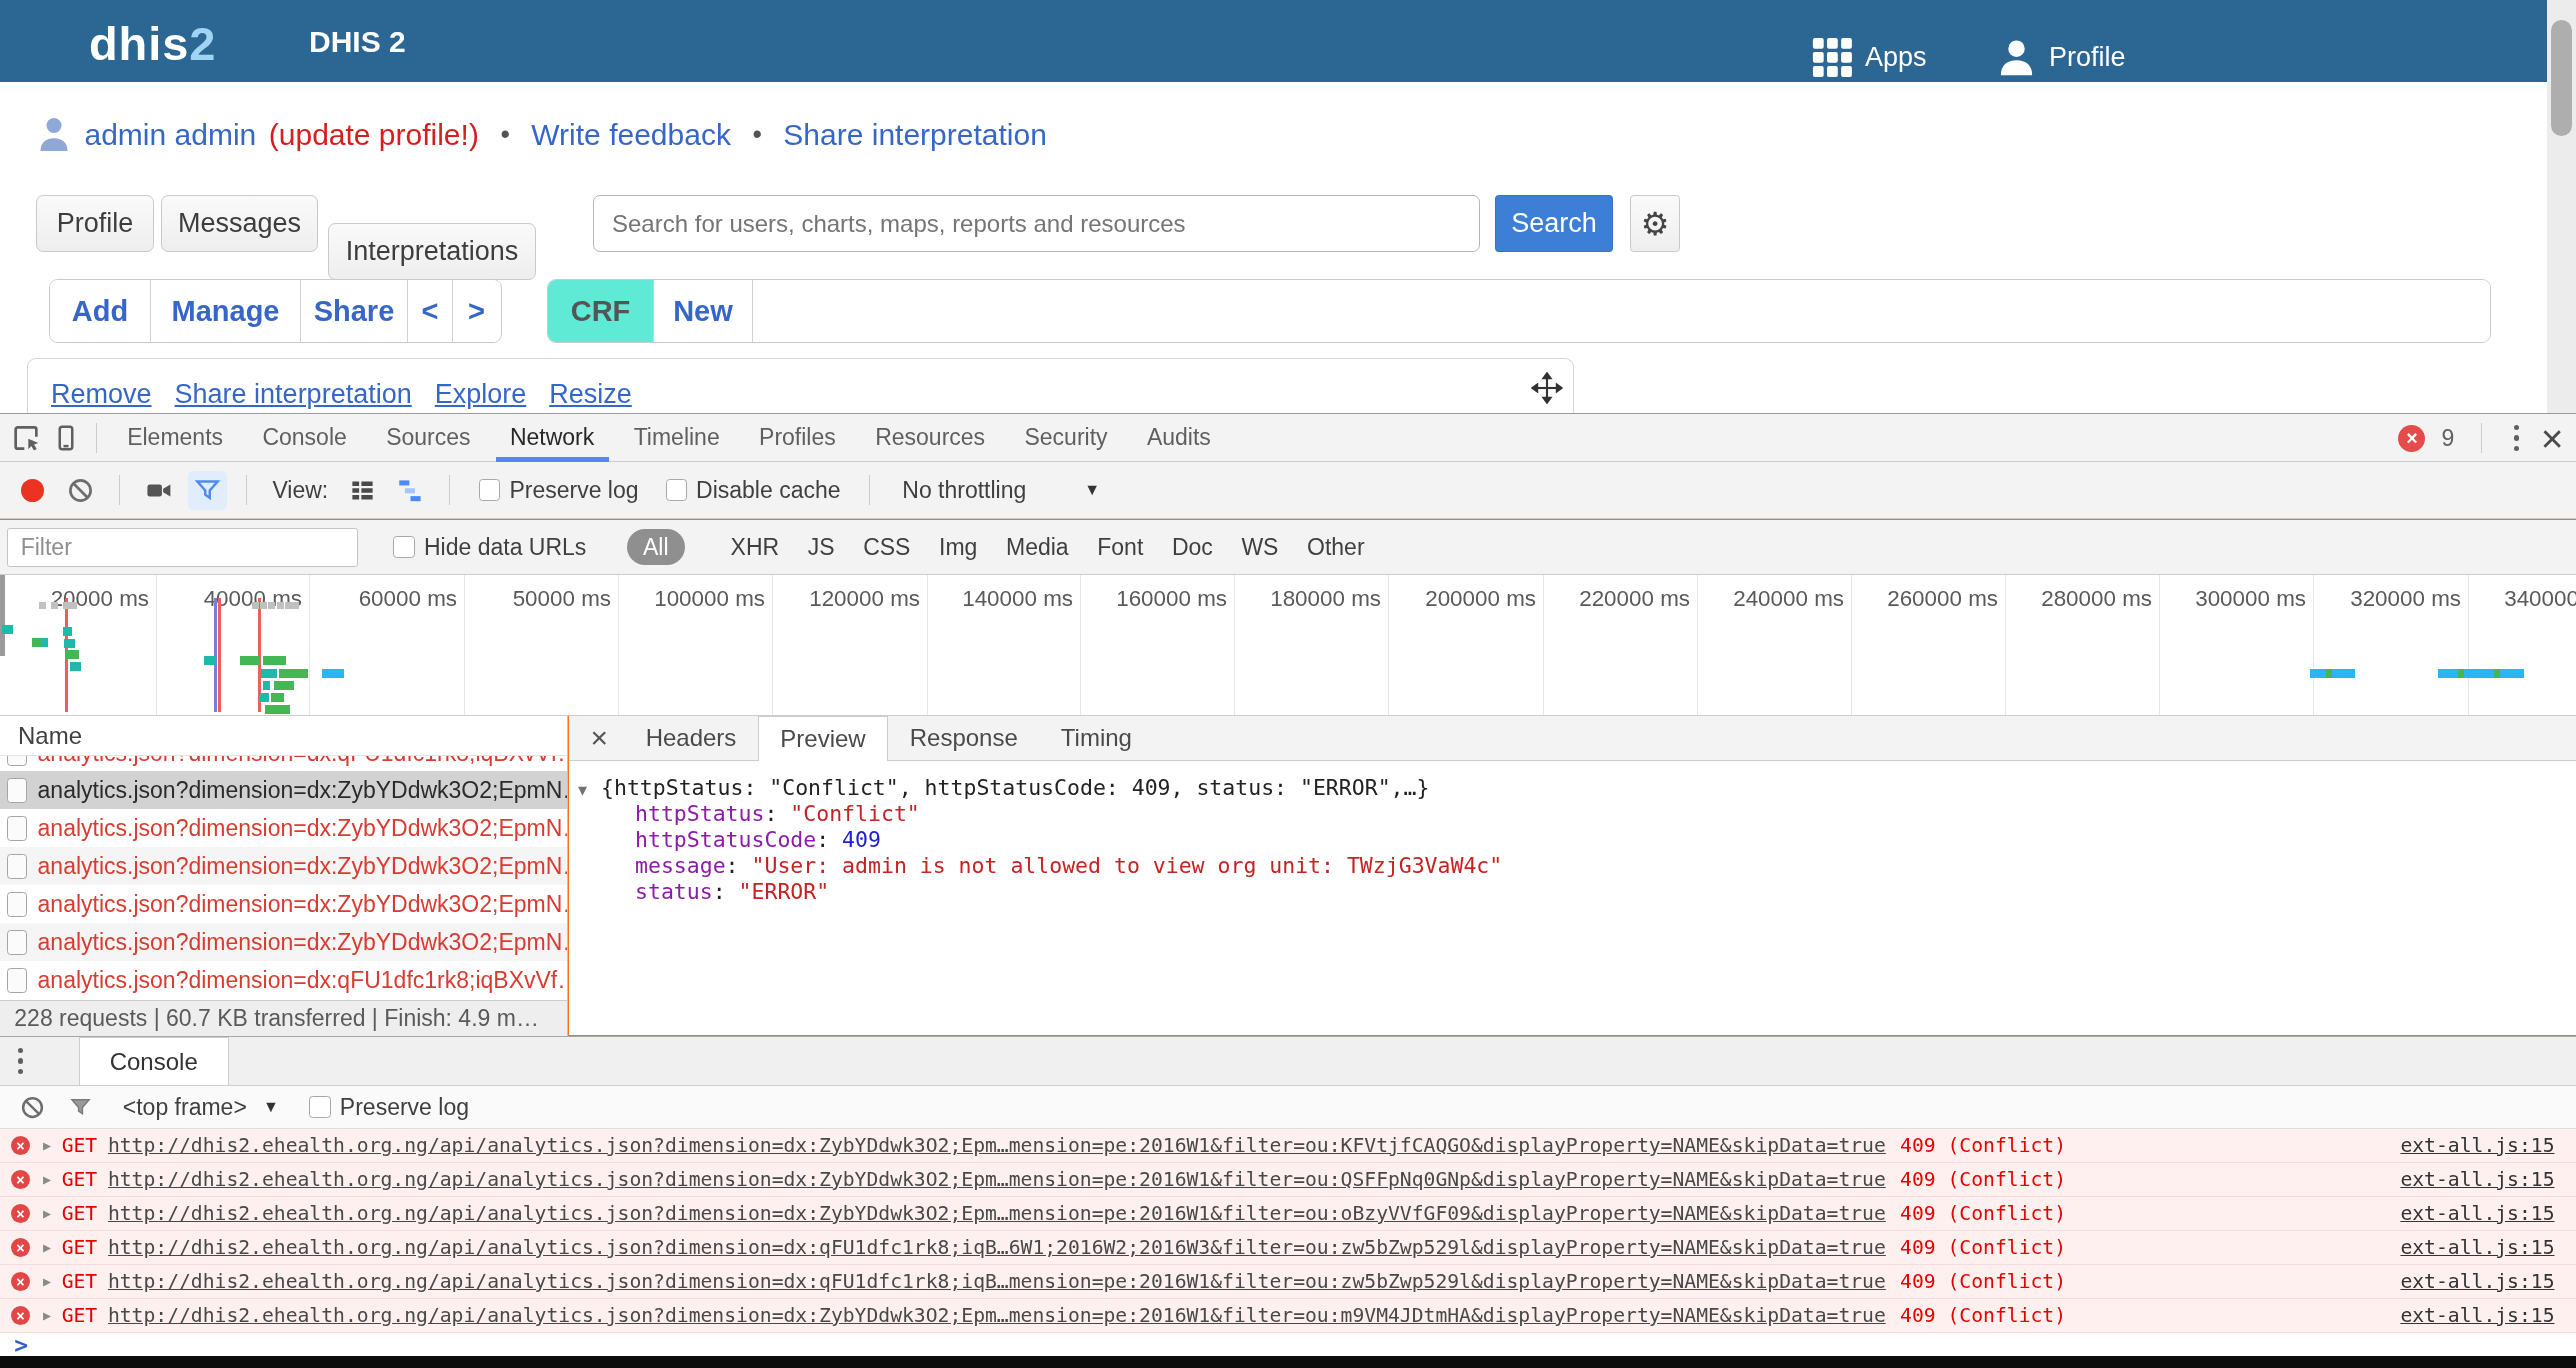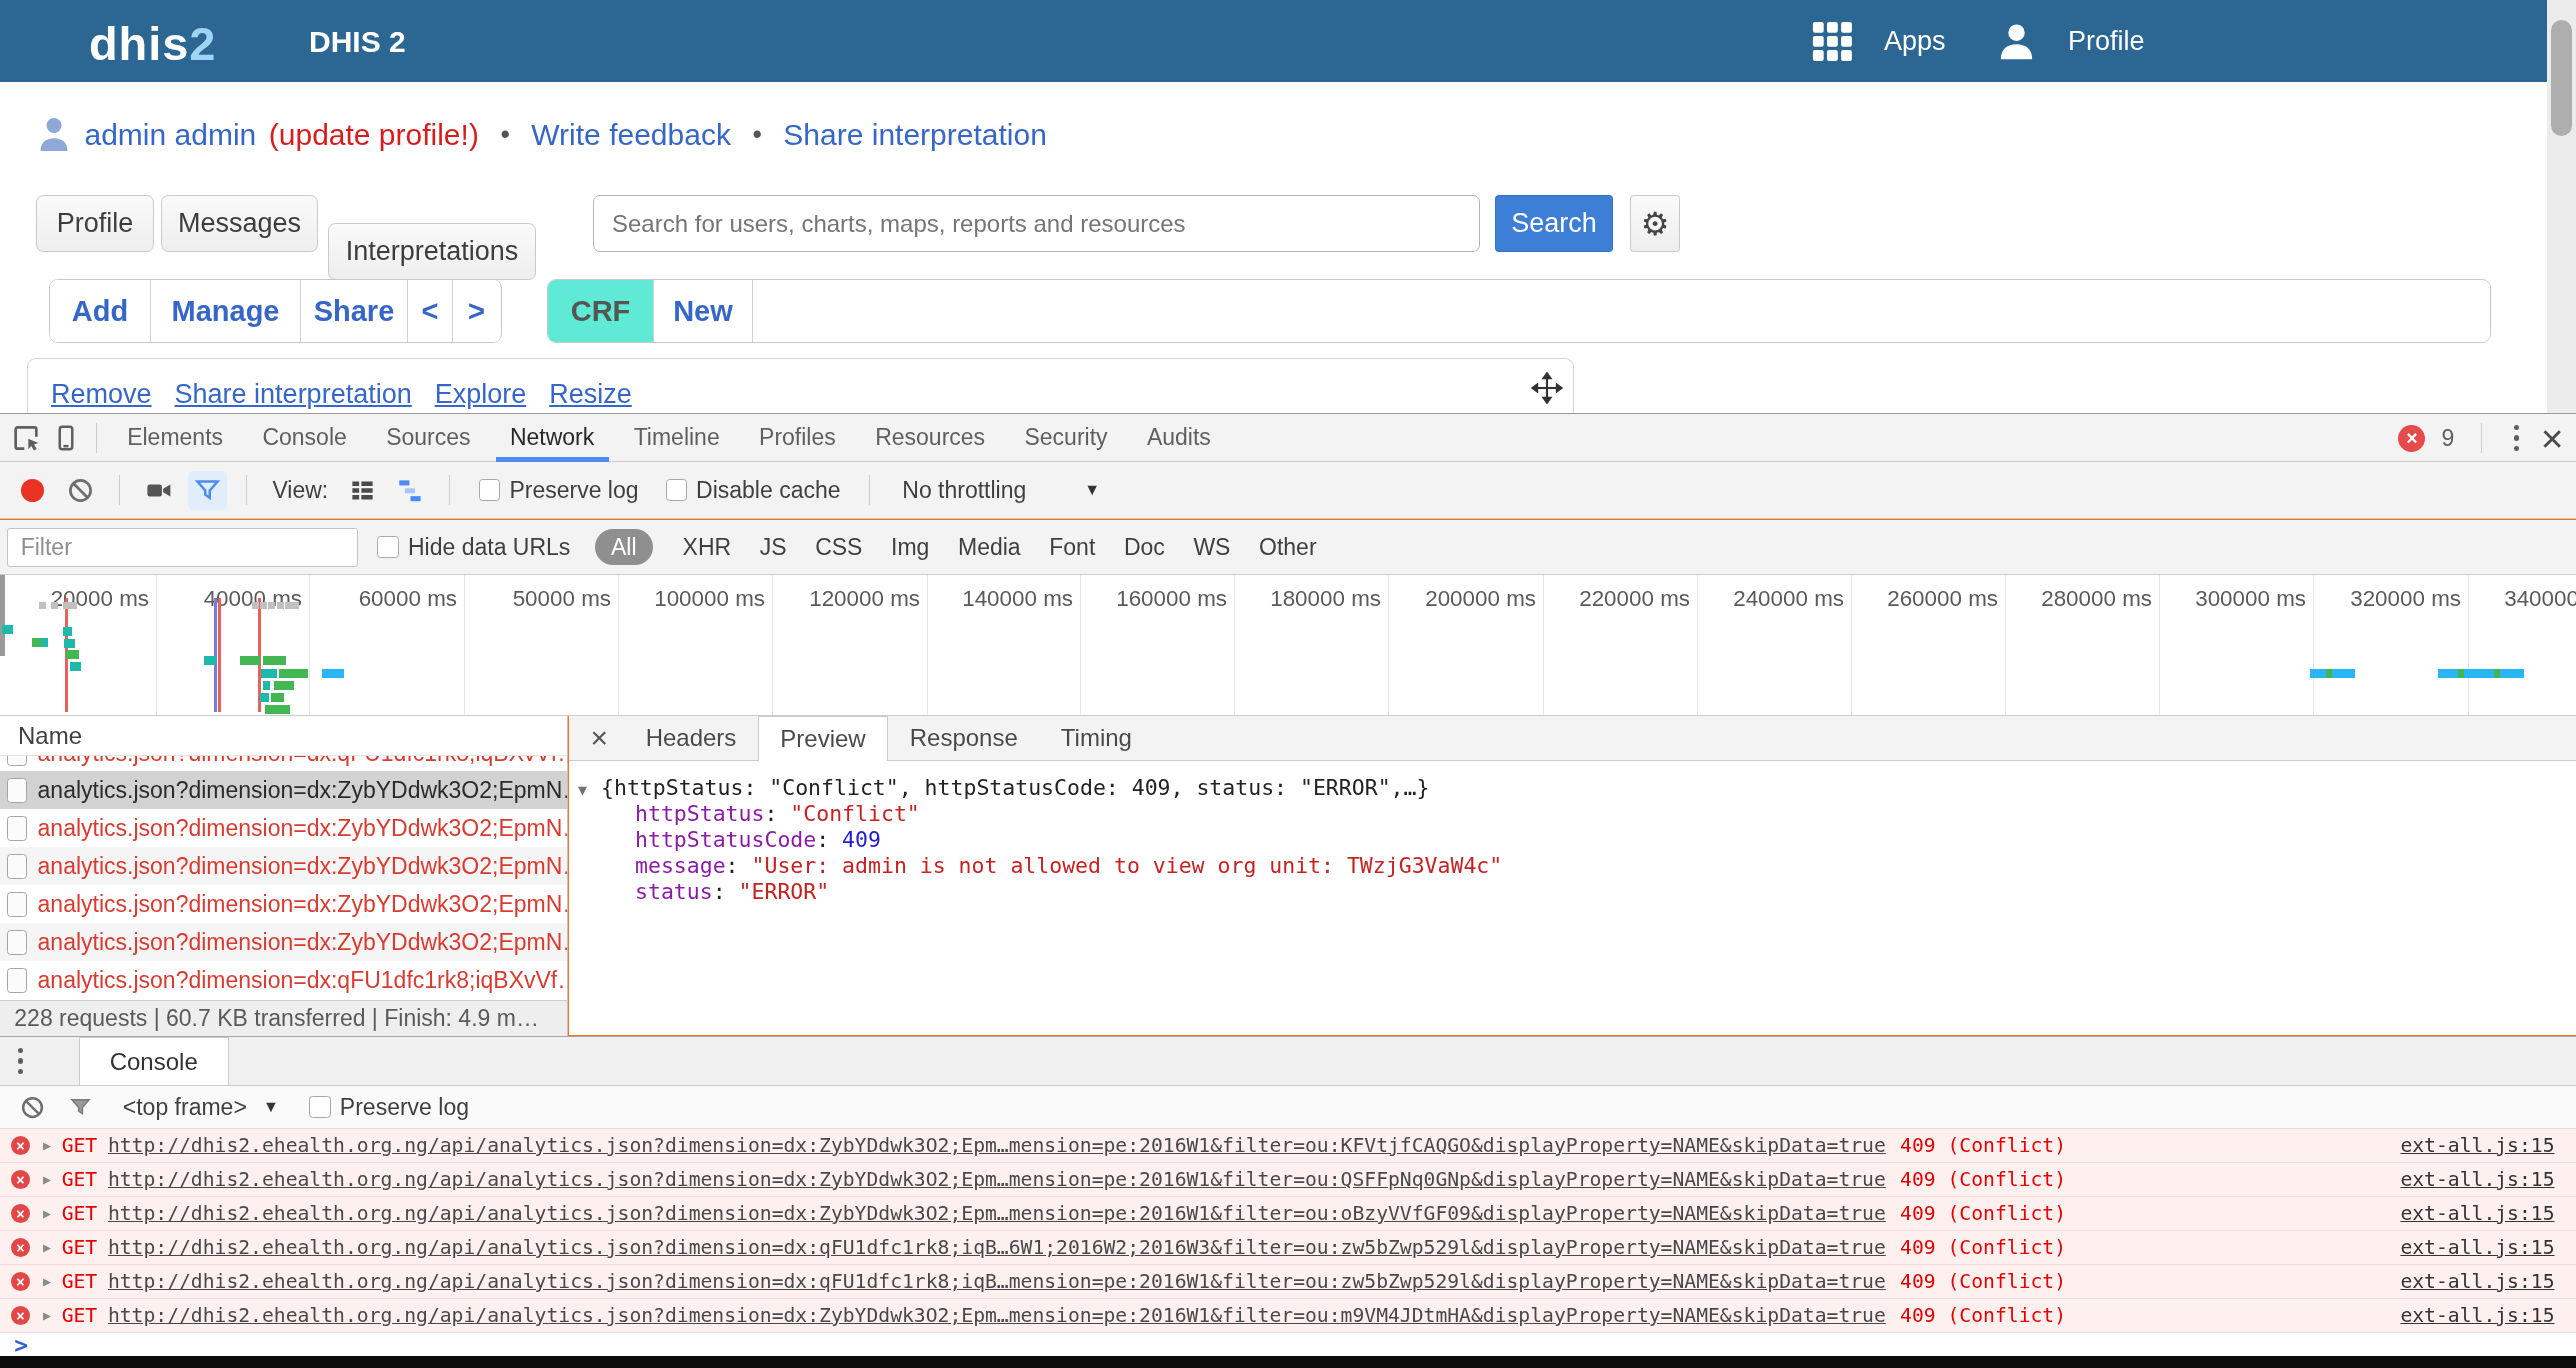--- a/index.html
+++ b/index.html
@@ -4,21 +4,21 @@
 <style>
   * { margin:0; padding:0; box-sizing:border-box; }
   html,body { width:2576px; height:1369px; overflow:hidden; background:#fff;
     font-family:"Liberation Sans", sans-serif; }
 
   
   #topbar { position:absolute; left:0; top:0; width:2547px; height:82px; background:#2c6693; }
   #logo { position:absolute; left:89px; top:16px; font-size:47px; font-weight:bold; color:#fff; letter-spacing:0.9px; }
   #logo .two { color:#9fd4f5; }
   #app-title { position:absolute; left:309px; top:25px; font-size:30px; font-weight:bold; color:#fff; }
-  .hdr-item { position:absolute; top:0; height:82px; display:flex; align-items:center; gap:28px; color:#fff; font-size:27px; cursor:pointer; }
+  .hdr-item { position:absolute; top:16px; height:82px; display:flex; align-items:center; gap:9px; color:#fff; font-size:27px; cursor:pointer; }
   #hdr-apps { left:1809px; }
   #hdr-profile { left:1993px; }
 
   
   #scrollbar { position:absolute; left:2547px; top:0; width:29px; height:413px; background:#ececec; }
   #scroll-thumb { position:absolute; left:3.6px; top:19.7px; width:21.5px; height:116px; background:#aeaeae; border-radius:10.7px; }
 
   
   #userbar { position:absolute; left:36px; top:106px; height:57px; display:flex; align-items:center; gap:12.5px; font-size:30px; }
   .blue-link { color:#3566c8; cursor:pointer; }
@@ -62,21 +62,21 @@
 
   #net-toolbar { position:absolute; left:0; top:48px; width:100%; height:57px; padding:0 12.5px; gap:9px; }
   .icon-btn { display:flex; align-items:center; justify-content:center; width:39px; height:39px; cursor:pointer; }
   .icon-btn.hl { background:#e2edfb; border-radius:5.4px; }
   .tb-label { font-size:23px; color:#3f3f3f; margin:0 5.4px; }
   .chk { width:21.5px; height:21.5px; border:1.8px solid #a8a8a8; border-radius:3.6px; background:#fff; margin-right:9px; flex:none; cursor:pointer; }
   .chk-row { display:flex; align-items:center; margin:0 9px; font-size:23px; color:#3f3f3f; cursor:pointer; }
   .dd { display:flex; align-items:center; gap:58px; font-size:23px; color:#3f3f3f; margin-left:12.5px; cursor:pointer; }
   .caret { font-size:16px; color:#333; }
 
-  #filter-bar { position:absolute; left:0; top:106px; width:100%; height:55px; padding:0 7.2px; gap:5px; }
+  #filter-bar { position:absolute; left:0; top:106px; width:100%; height:55px; padding:0 7.2px; gap:21px; }
   #net-filter { width:351px; height:39px; border:0.9px solid #c3c3c3; border-radius:2.7px; font-size:23px; padding:0 12.5px; color:#333; font-family:"Liberation Sans",sans-serif; }
   #net-filter::placeholder { color:#8f8f8f; }
   .pill { background:#8f8f8f; color:#fff; font-size:23px; padding:4.5px 16px; border-radius:19.7px; margin:0 10.7px; cursor:pointer; }
   .ftype { font-size:23px; color:#3f3f3f; padding:0 14.3px; cursor:pointer; }
 
   #tl-overview { position:absolute; left:0; top:161px; width:100%; height:141px; background:#fff; border-bottom:0.9px solid #ccc; overflow:hidden; }
   .tl-tick { position:absolute; top:0; height:141px; }
   .tl-grid { position:absolute; left:0; top:0; width:0.9px; height:141px; background:#e6e6e6; }
   .tl-label { position:absolute; left:-186px; top:10.7px; width:179px; text-align:right; font-size:22.4px; color:#5a5a5a; white-space:nowrap; }
   .tl-bar { position:absolute; height:9px; }

